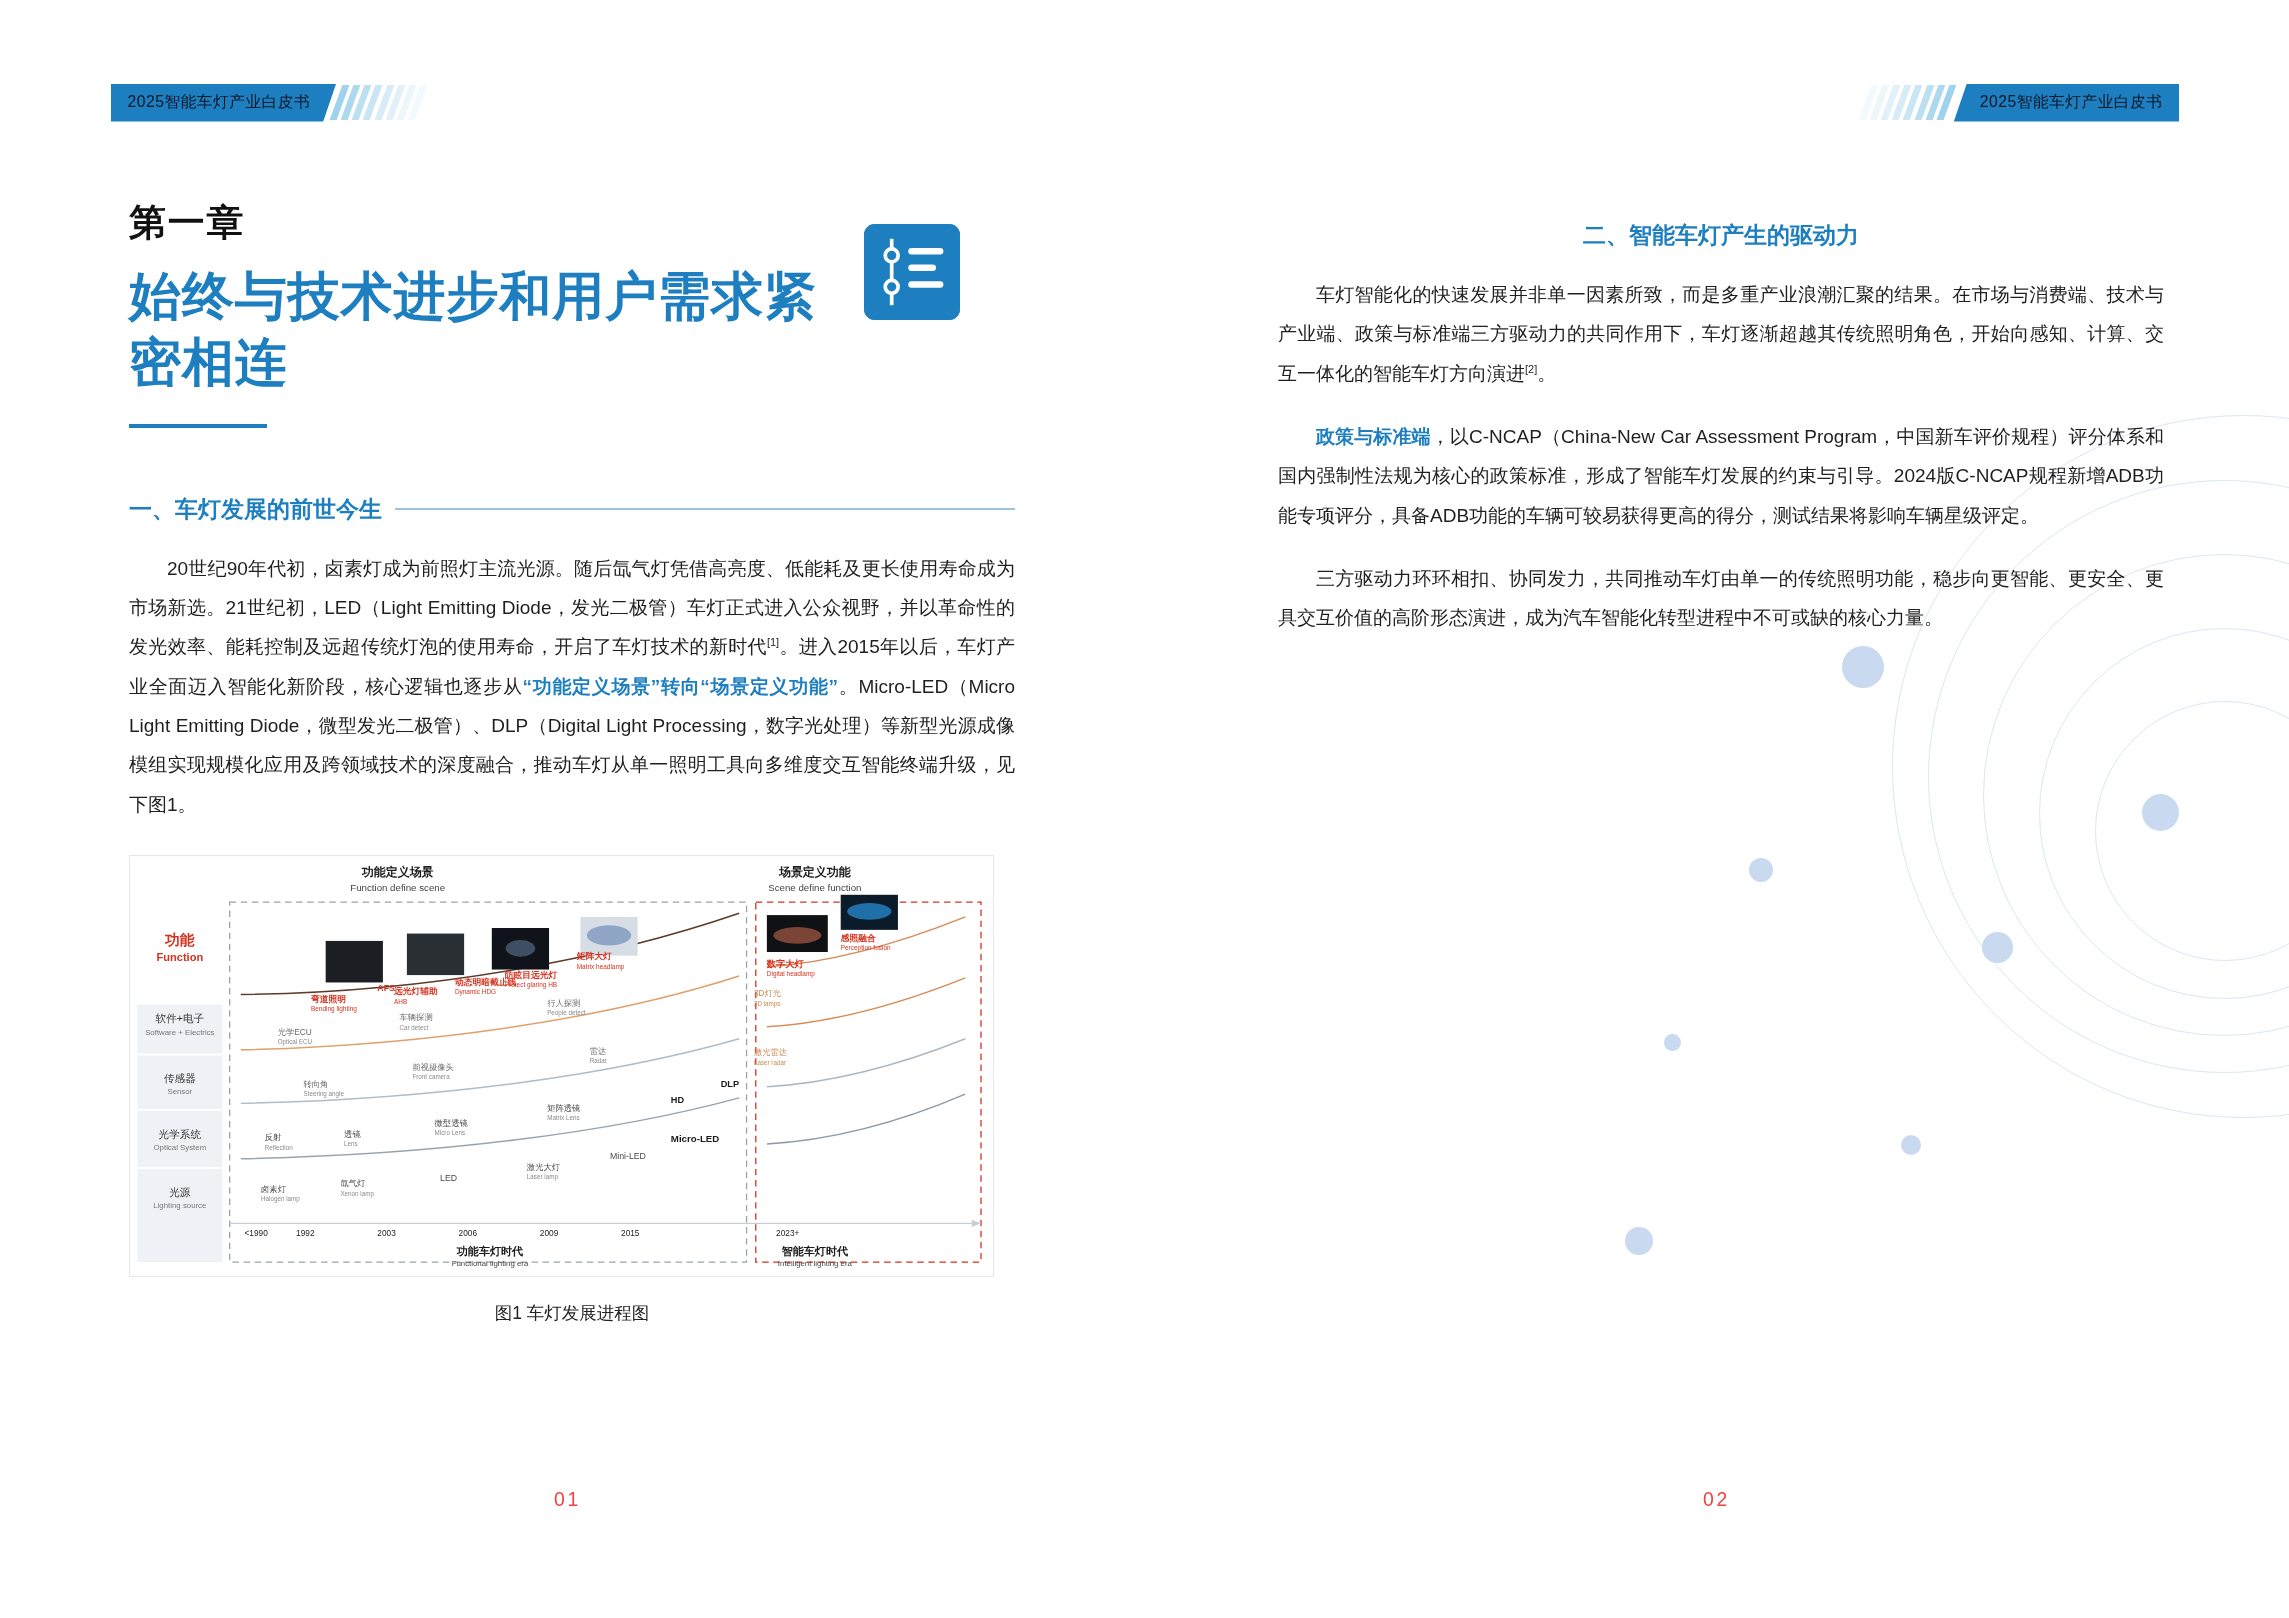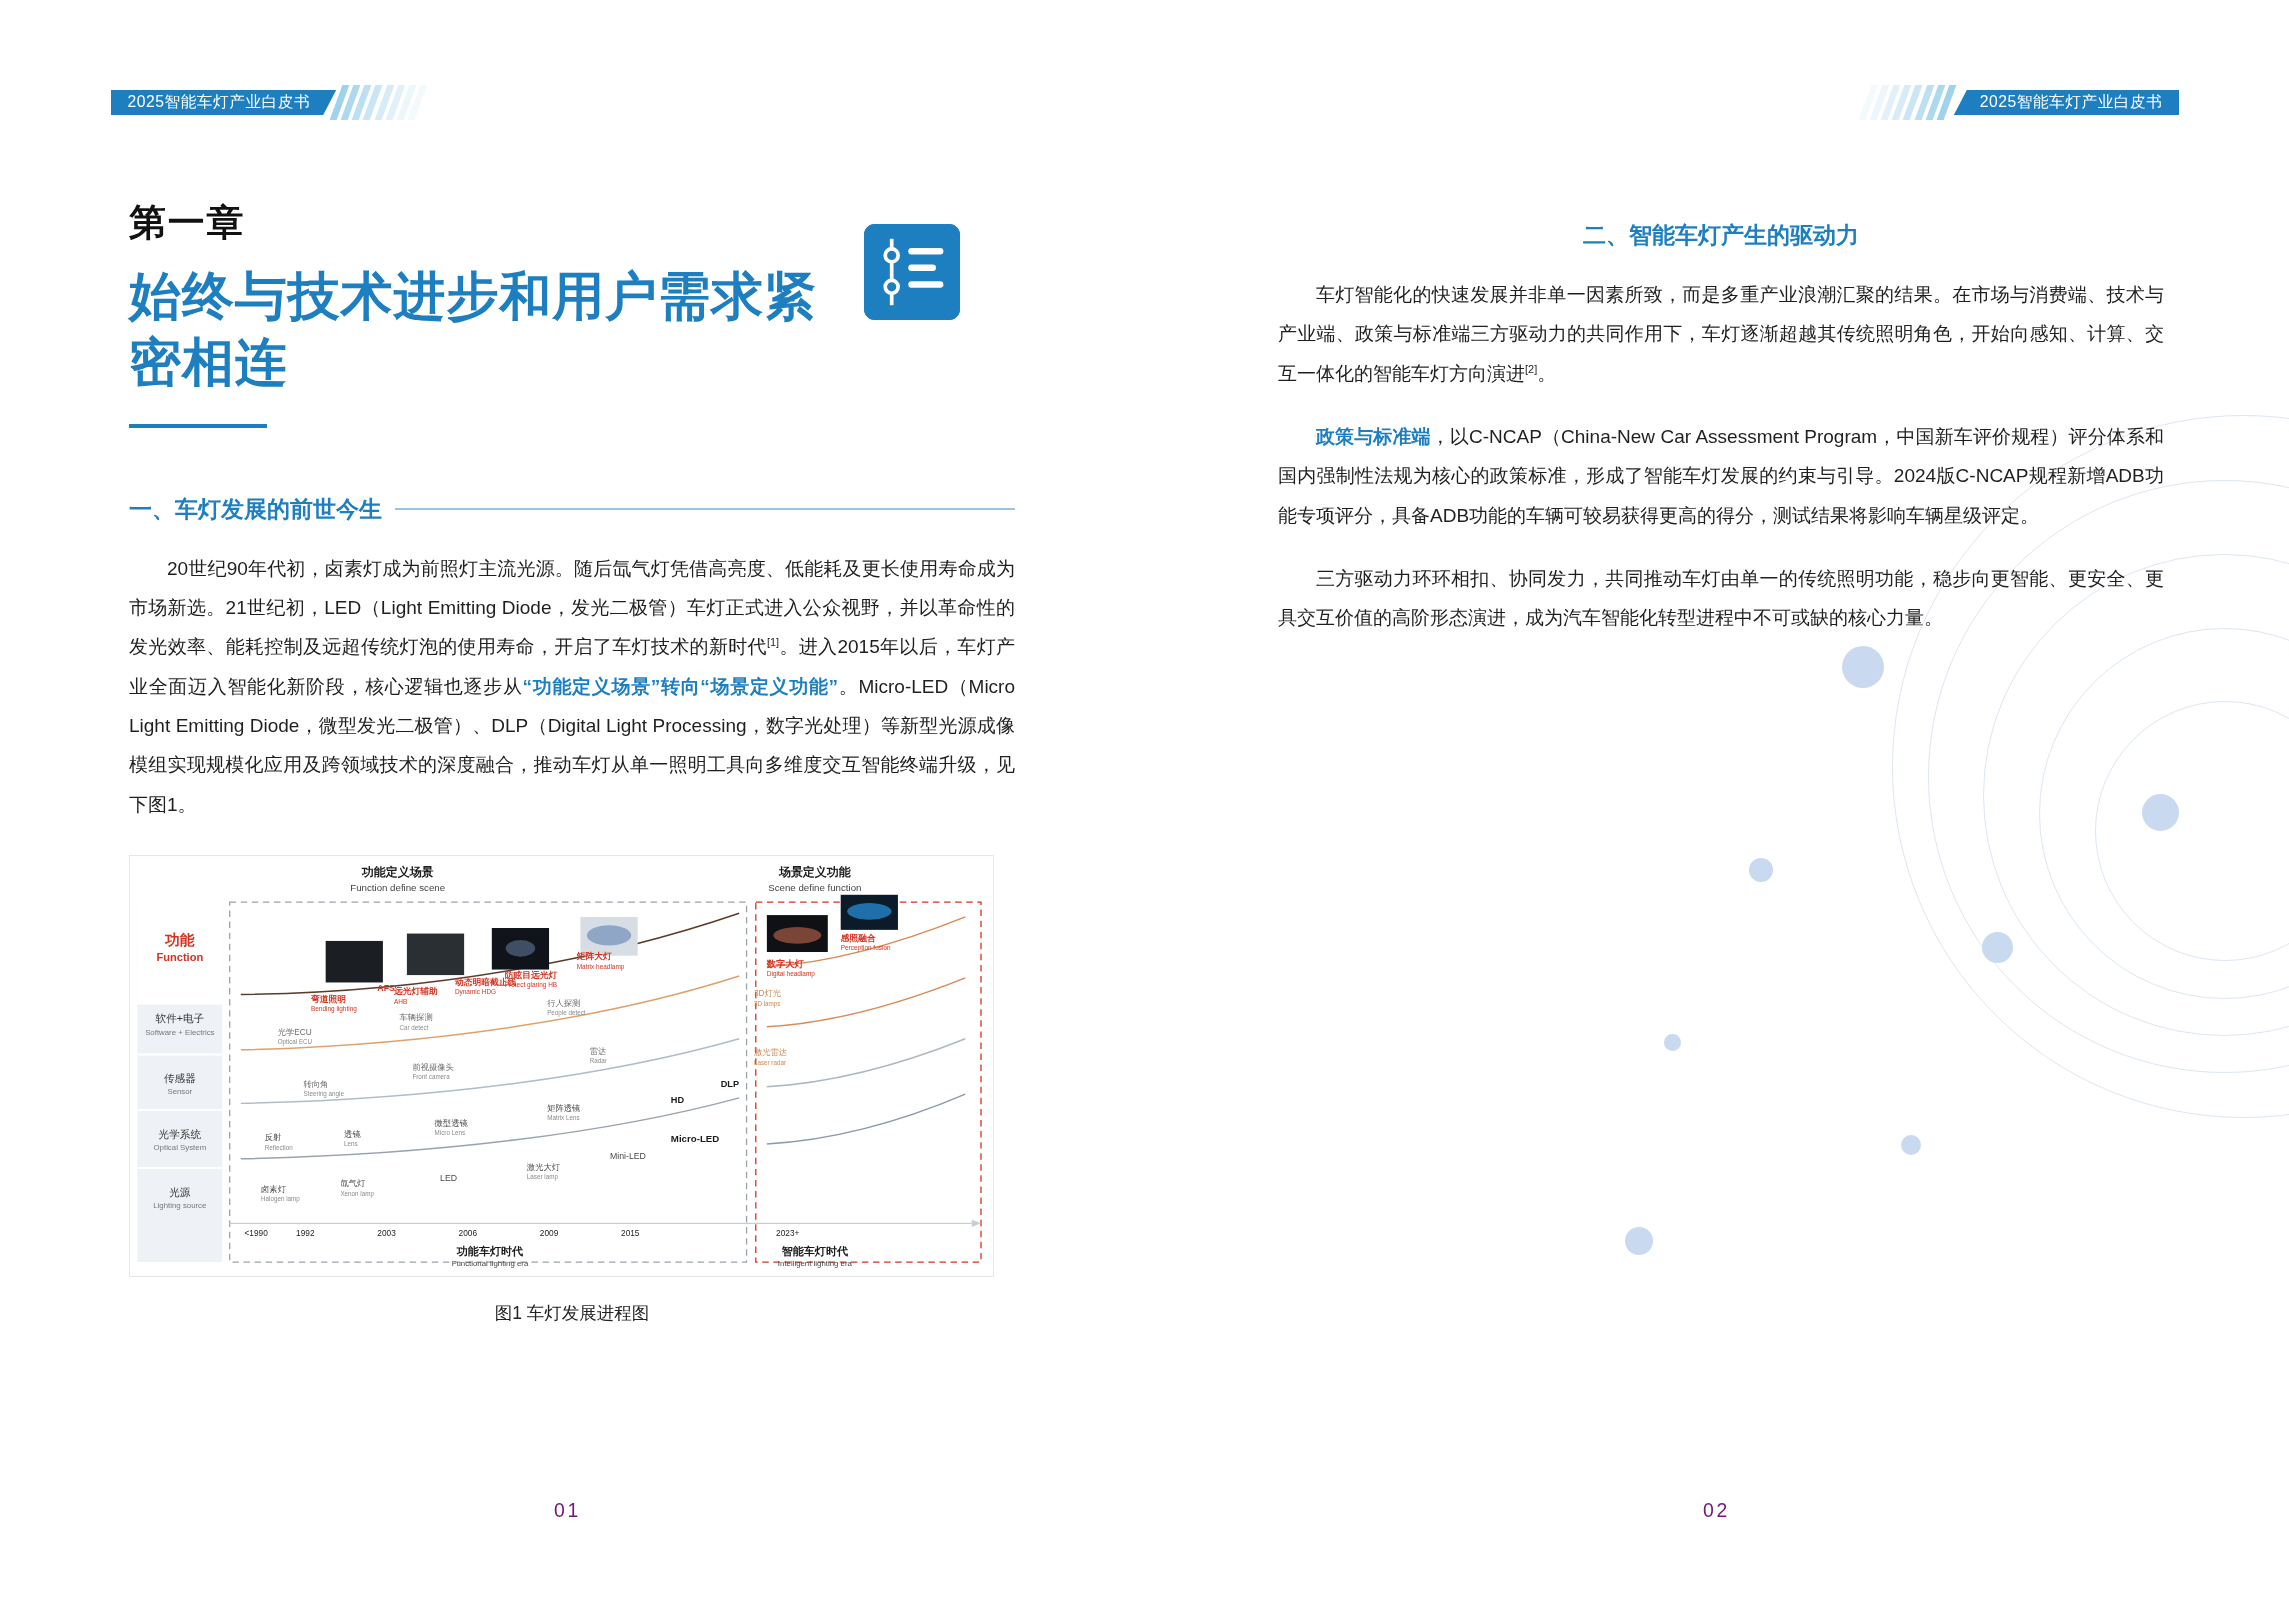--- a/index.html
+++ b/index.html
@@ -16,22 +16,22 @@
   
   .bg-decor{position:absolute;right:0;top:0;width:1144px;height:1619px;overflow:hidden;pointer-events:none;}
   .ring{position:absolute;border-radius:50%;border:1.8px solid #dce6f5;}
   .dot{position:absolute;border-radius:50%;background:#c9d9ef;}
 
   
   .hdr{position:absolute;top:85px;display:flex;align-items:center;height:35px;}
   .hdr-left{left:111px;}
   .hdr-right{right:111px;flex-direction:row-reverse;}
   .hdr-band{
-    height:25px;display:flex;align-items:center;justify-content:center;
-    background:#1d7fc0;color:#ffffff;font-size:15.7px;letter-spacing:0.5px;padding:0 16.6px;
+    height:38px;display:flex;align-items:center;justify-content:center;
+    background:#1d7fc0;color:#0f172a;font-size:15.7px;letter-spacing:0.5px;padding:0 16.6px;
     white-space:nowrap;
   }
   .hdr-left .hdr-band{
     clip-path:polygon(0 0,100% 0,calc(100% - 13px) 100%,0 100%);
     padding-right:26px;
   }
   .hdr-right .hdr-band{
     clip-path:polygon(13px 0,100% 0,100% 100%,0 100%);
     padding-left:26px;
   }
@@ -67,21 +67,21 @@
   .bold-blue{color:#1d7fc0;font-weight:bold;}
   sup{font-size:11px;vertical-align:super;}
 
   
   .figure{margin-top:31px;width:863px;height:420px;border:0.9px solid #e3e7ea;background:#22c55e;position:relative;overflow:hidden;}
   .fig-caption{text-align:center;font-size:17.5px;color:#222;margin-top:24px;}
 
   
   .right-col{position:absolute;left:1278px;top:220px;width:886px;}
 
-  .pageno{position:absolute;bottom:97px;font-size:19.4px;color:#701a75;letter-spacing:2.8px;}
+  .pageno{position:absolute;bottom:108px;font-size:19.4px;color:#ef4444;letter-spacing:2.8px;}
   .pageno.l{left:554px;}
   .pageno.r{left:1703px;}
 
   
   .fig svg{display:block;}
 </style>
 </head>
 <body>
 
 <div class="page">

